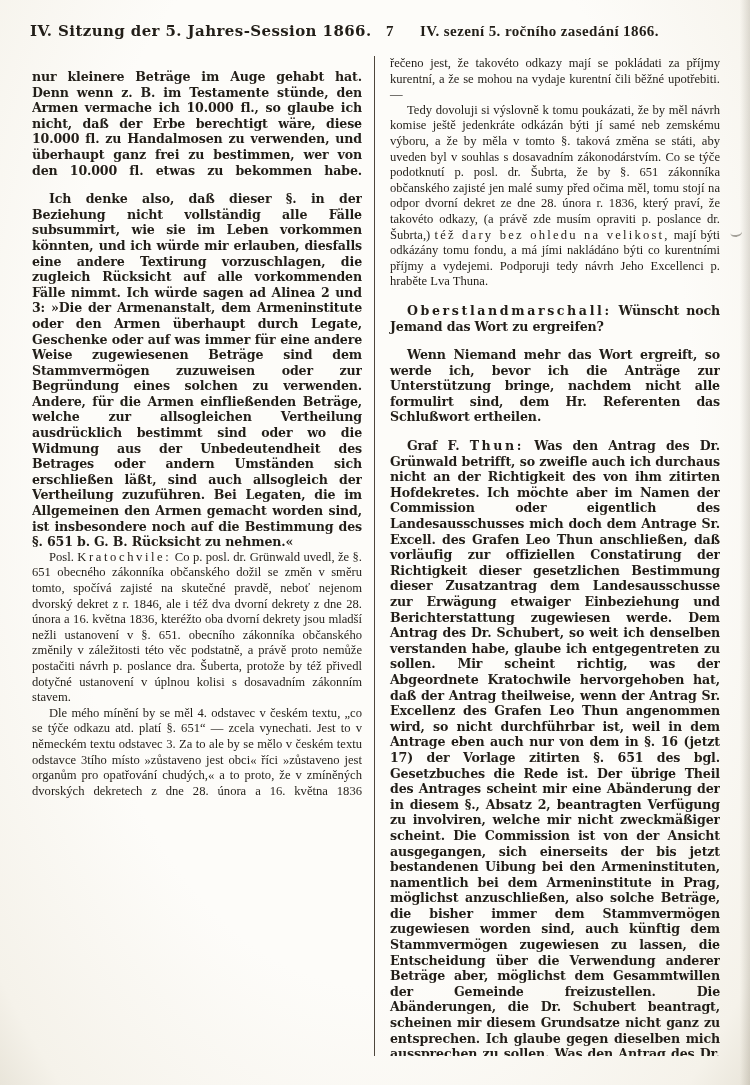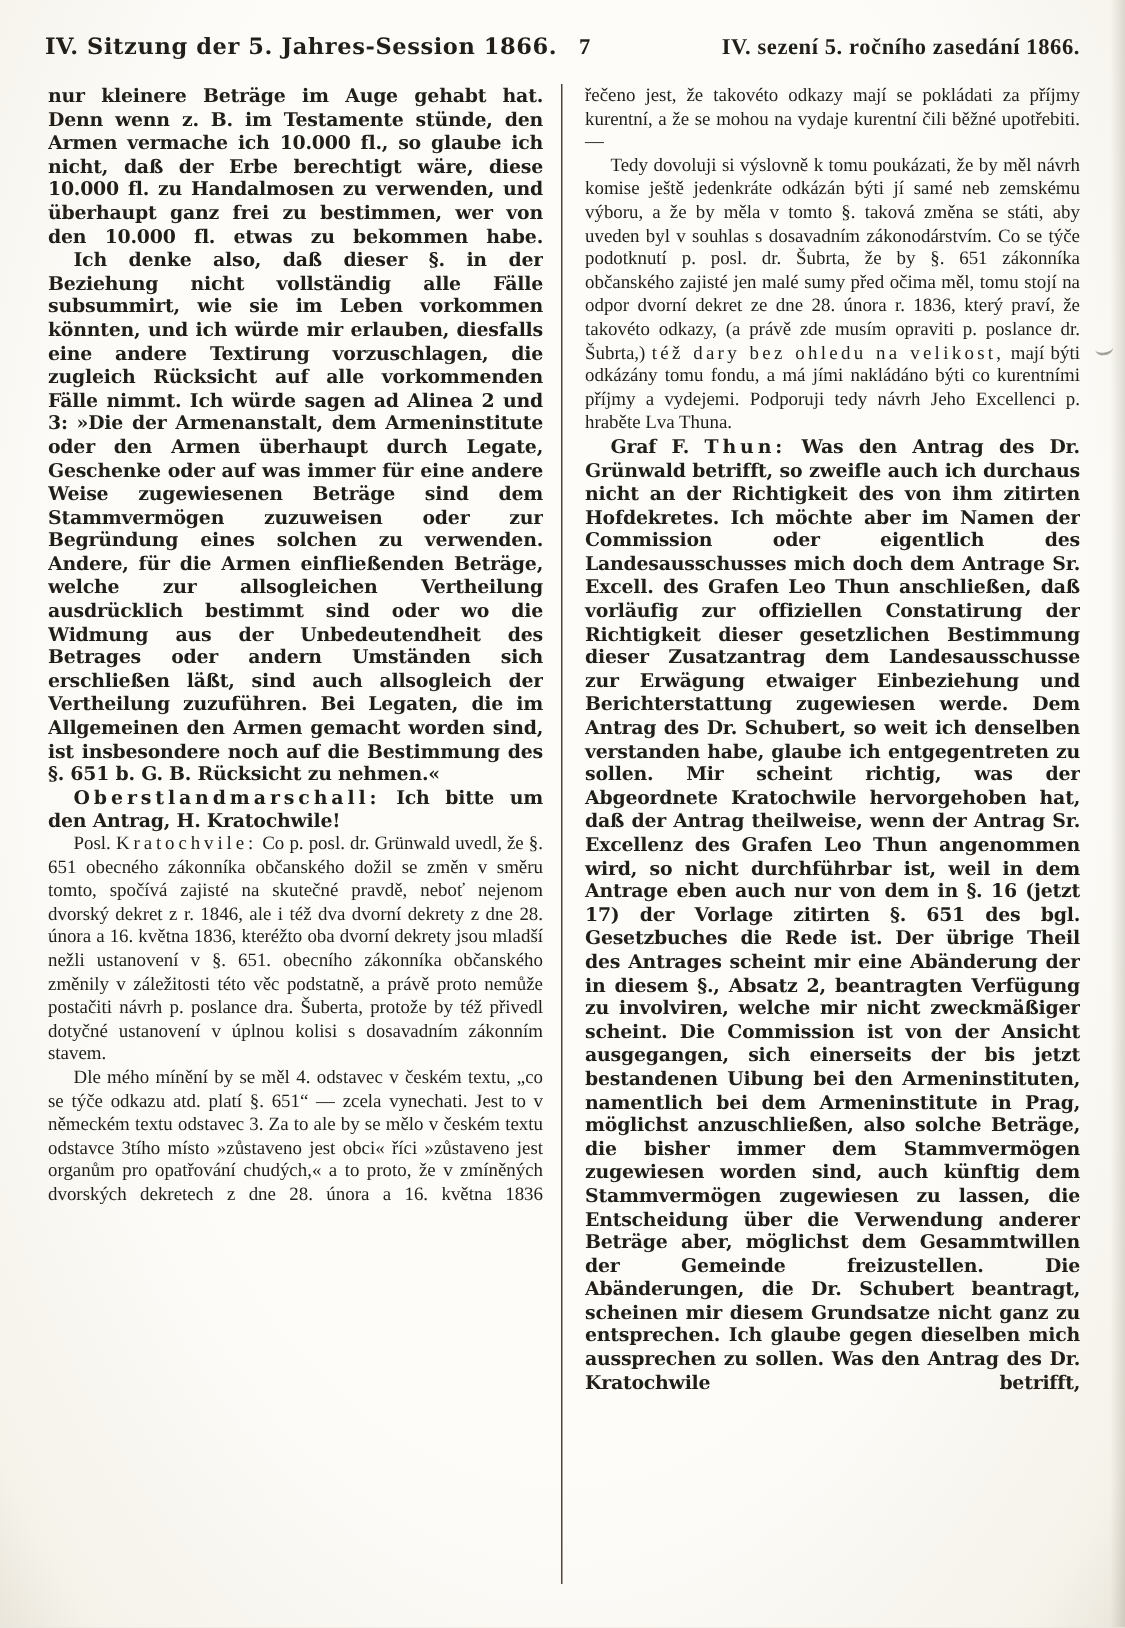--- a/index.html
+++ b/index.html
@@ -28,40 +28,40 @@
     transform:rotate(-8deg);
   }
   .hdr{
     position:absolute;top:22px;left:30px;width:690px;
     display:flex;align-items:baseline;
     font-size:15px;font-weight:700;letter-spacing:0.4px;
     white-space:nowrap;
   }
   .hdr .h-left{width:330px;text-align:center;font-family:"DejaVu Serif",serif;}
   .hdr .h-num{width:60px;text-align:center;font-family:"Liberation Serif",serif;}
-  .hdr .h-right{width:300px;text-align:right;font-family:"Liberation Serif",serif;}
+  .hdr .h-right{width:300px;text-align:left;font-family:"Liberation Serif",serif;}
   .cols{
     position:absolute;top:56px;left:32px;width:688px;height:1000px;
     display:flex;
   }
   .col{
     width:332px;
     overflow:hidden;
     text-align:justify;
     font-size:12.6px;
     line-height:15.6px;
   }
   .col.right{
     border-left:1px solid #4d463c;
     padding-left:15px;
     margin-left:12px;
   }
   p{margin:0;}
   .indent{text-indent:17px;}
-  .de{font-family:"DejaVu Serif",serif;font-weight:700;letter-spacing:-0.15px;}
+  .de{font-family:"DejaVu Serif",serif;font-weight:700;letter-spacing:-0.15px;margin-top:13px;}
   .cs{font-family:"Liberation Serif",serif;font-weight:400;}
   .speaker{letter-spacing:2.6px;}
   .spaced{letter-spacing:2.2px;}
   .cont-end{text-align-last:justify;}
 </style>
 </head>
 <body>
 
 <div class="page">
   <div class="edge-shade"></div>
@@ -71,25 +71,26 @@
     <span class="h-left">IV. Sitzung der 5. Jahres-Session 1866.</span>
     <span class="h-num">7</span>
     <span class="h-right">IV. sezení 5. ročního zasedání 1866.</span>
   </div>
 
   <div class="cols">
 
     <div class="col left">
       <p class="de cont-end">nur kleinere Beträge im Auge gehabt hat. Denn wenn z. B. im Testamente stünde, den Armen vermache ich 10.000 fl., so glaube ich nicht, daß der Erbe berechtigt wäre, diese 10.000 fl. zu Handalmosen zu verwenden, und überhaupt ganz frei zu bestimmen, wer von den 10.000 fl. etwas zu bekommen habe.</p>
       <p class="de indent">Ich denke also, daß dieser §. in der Beziehung nicht vollständig alle Fälle subsummirt, wie sie im Leben vorkommen könnten, und ich würde mir erlauben, diesfalls eine andere Textirung vorzuschlagen, die zugleich Rücksicht auf alle vorkommenden Fälle nimmt. Ich würde sagen ad Alinea 2 und 3: »Die der Armenanstalt, dem Armeninstitute oder den Armen überhaupt durch Legate, Geschenke oder auf was immer für eine andere Weise zugewiesenen Beträge sind dem Stammvermögen zuzuweisen oder zur Begründung eines solchen zu verwenden. Andere, für die Armen einfließenden Beträge, welche zur allsogleichen Vertheilung ausdrücklich bestimmt sind oder wo die Widmung aus der Unbedeutendheit des Betrages oder andern Umständen sich erschließen läßt, sind auch allsogleich der Vertheilung zuzuführen. Bei Legaten, die im Allgemeinen den Armen gemacht worden sind, ist insbesondere noch auf die Bestimmung des §. 651 b. G. B. Rücksicht zu nehmen.«</p>
-      <p class="de indent"><span class="speaker">Oberstlandmarschall:</span><span> Ich bitte um den Antrag, H. Kratochwile!</span></p>
       <p class="cs indent"><span>Posl. </span><span class="speaker">Kratochvile:</span><span> Co p. posl. dr. Grünwald uvedl, že §. 651 obecného zákonníka občanského dožil se změn v směru tomto, spočívá zajisté na skutečné pravdě, neboť nejenom dvorský dekret z r. 1846, ale i též dva dvorní dekrety z dne 28. února a 16. května 1836, kteréžto oba dvorní dekrety jsou mladší nežli ustanovení v §. 651. obecního zákonníka občanského změnily v záležitosti této věc podstatně, a právě proto nemůže postačiti návrh p. poslance dra. Šuberta, protože by též přivedl dotyčné ustanovení v úplnou kolisi s dosavadním zákonním stavem.</span></p>
       <p class="cs indent cont-end">Dle mého mínění by se měl 4. odstavec v českém textu, „co se týče odkazu atd. platí §. 651“ — zcela vynechati. Jest to v německém textu odstavec 3. Za to ale by se mělo v českém textu odstavce 3tího místo »zůstaveno jest obci« říci »zůstaveno jest organům pro opatřování chudých,« a to proto, že v zmíněných dvorských dekretech z dne 28. února a 16. května 1836</p>
     </div>
 
     <div class="col right">
       <p class="cs cont-end">řečeno jest, že takovéto odkazy mají se pokládati za příjmy kurentní, a že se mohou na vydaje kurentní čili běžné upotřebiti. —</p>
       <p class="cs indent"><span>Tedy dovoluji si výslovně k tomu poukázati, že by měl návrh komise ještě jedenkráte odkázán býti jí samé neb zemskému výboru, a že by měla v tomto §. taková změna se státi, aby uveden byl v souhlas s dosavadním zákonodárstvím. Co se týče podotknutí p. posl. dr. Šubrta, že by §. 651 zákonníka občanského zajisté jen malé sumy před očima měl, tomu stojí na odpor dvorní dekret ze dne 28. února r. 1836, který praví, že takovéto odkazy, (a právě zde musím opraviti p. poslance dr. Šubrta,) </span><span class="spaced">též dary bez ohledu na velikost,</span><span> mají býti odkázány tomu fondu, a má jími nakládáno býti co kurentními příjmy a vydejemi. Podporuji tedy návrh Jeho Excellenci p. hraběte Lva Thuna.</span></p>
+      <p class="de indent"><span class="speaker">Oberstlandmarschall:</span><span> Wünscht noch Jemand das Wort zu ergreifen?</span></p>
+      <p class="de indent">Wenn Niemand mehr das Wort ergreift, so werde ich, bevor ich die Anträge zur Unterstützung bringe, nachdem nicht alle formulirt sind, dem Hr. Referenten das Schlußwort ertheilen.</p>
       <p class="de indent cont-end"><span>Graf F. </span><span class="speaker">Thun:</span><span> Was den Antrag des Dr. Grünwald betrifft, so zweifle auch ich durchaus nicht an der Richtigkeit des von ihm zitirten Hofdekretes. Ich möchte aber im Namen der Commission oder eigentlich des Landesausschusses mich doch dem Antrage Sr. Excell. des Grafen Leo Thun anschließen, daß vorläufig zur offiziellen Constatirung der Richtigkeit dieser gesetzlichen Bestimmung dieser Zusatzantrag dem Landesausschusse zur Erwägung etwaiger Einbeziehung und Berichterstattung zugewiesen werde. Dem Antrag des Dr. Schubert, so weit ich denselben verstanden habe, glaube ich entgegentreten zu sollen. Mir scheint richtig, was der Abgeordnete Kratochwile hervorgehoben hat, daß der Antrag theilweise, wenn der Antrag Sr. Excellenz des Grafen Leo Thun angenommen wird, so nicht durchführbar ist, weil in dem Antrage eben auch nur von dem in §. 16 (jetzt 17) der Vorlage zitirten §. 651 des bgl. Gesetzbuches die Rede ist. Der übrige Theil des Antrages scheint mir eine Abänderung der in diesem §., Absatz 2, beantragten Verfügung zu involviren, welche mir nicht zweckmäßiger scheint. Die Commission ist von der Ansicht ausgegangen, sich einerseits der bis jetzt bestandenen Uibung bei den Armeninstituten, namentlich bei dem Armeninstitute in Prag, möglichst anzuschließen, also solche Beträge, die bisher immer dem Stammvermögen zugewiesen worden sind, auch künftig dem Stammvermögen zugewiesen zu lassen, die Entscheidung über die Verwendung anderer Beträge aber, möglichst dem Gesammtwillen der Gemeinde freizustellen. Die Abänderungen, die Dr. Schubert beantragt, scheinen mir diesem Grundsatze nicht ganz zu entsprechen. Ich glaube gegen dieselben mich aussprechen zu sollen. Was den Antrag des Dr. Kratochwile betrifft,</span></p>
     </div>
 
   </div>
 </div>
 
 </body></html>

